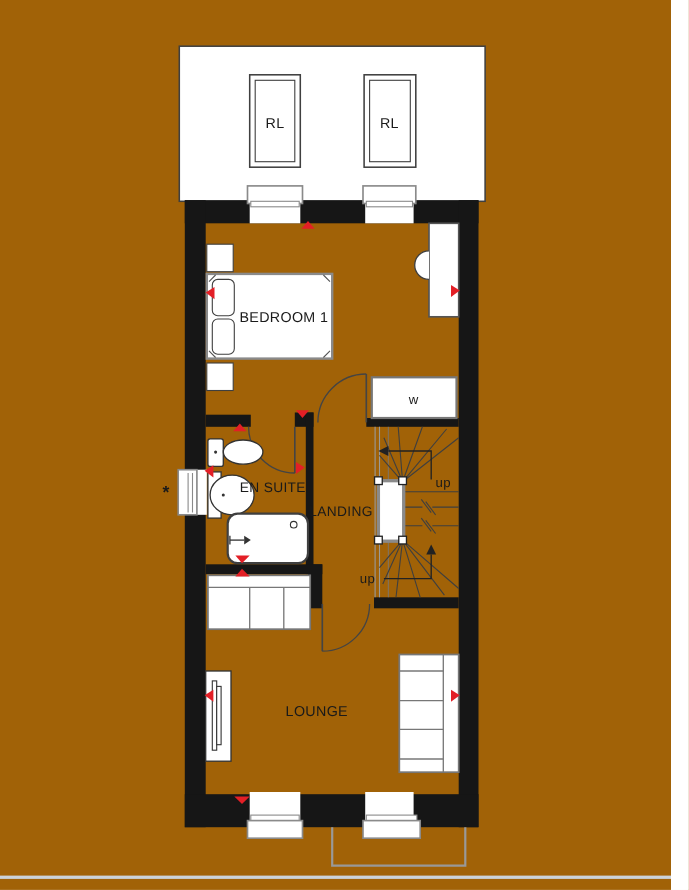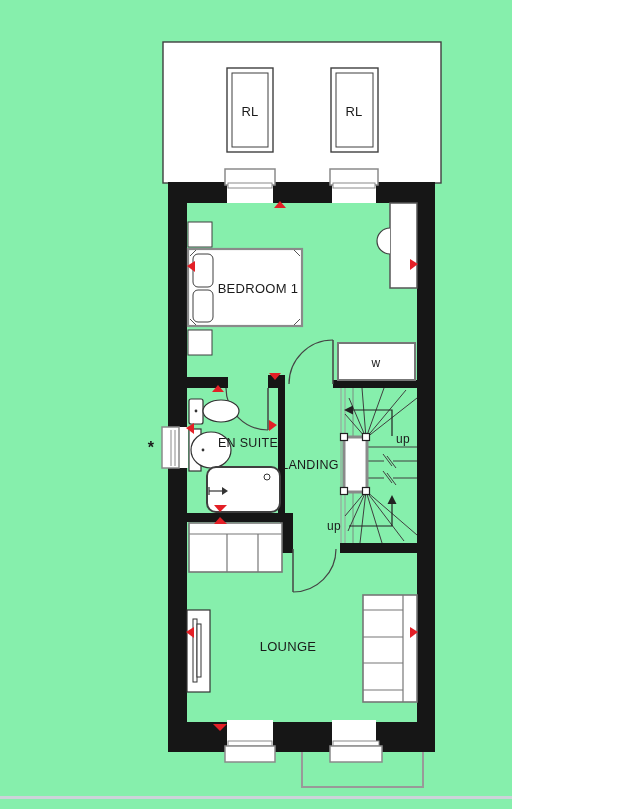--- a/index.html
+++ b/index.html
@@ -1,16 +1,16 @@
 <!DOCTYPE html>
 <html><head>
 <meta charset="utf-8">
 <style>
   html,body{margin:0;padding:0;background:#ffffff;}
-  .page{position:relative;width:512px;height:809px;background:#86efac;overflow:hidden;
+  .page{position:relative;width:610px;height:809px;background:#a16207;overflow:hidden;
         font-family:"Liberation Sans",sans-serif;}
   svg{position:absolute;left:0;top:0;}
   text{font-family:"Liberation Sans",sans-serif;fill:#1a1a1a;letter-spacing:.3px;}
 </style>
 </head>
 <body>
 
 <div class="page">
 <svg width="626" height="809" viewBox="0 0 626 809">
 

